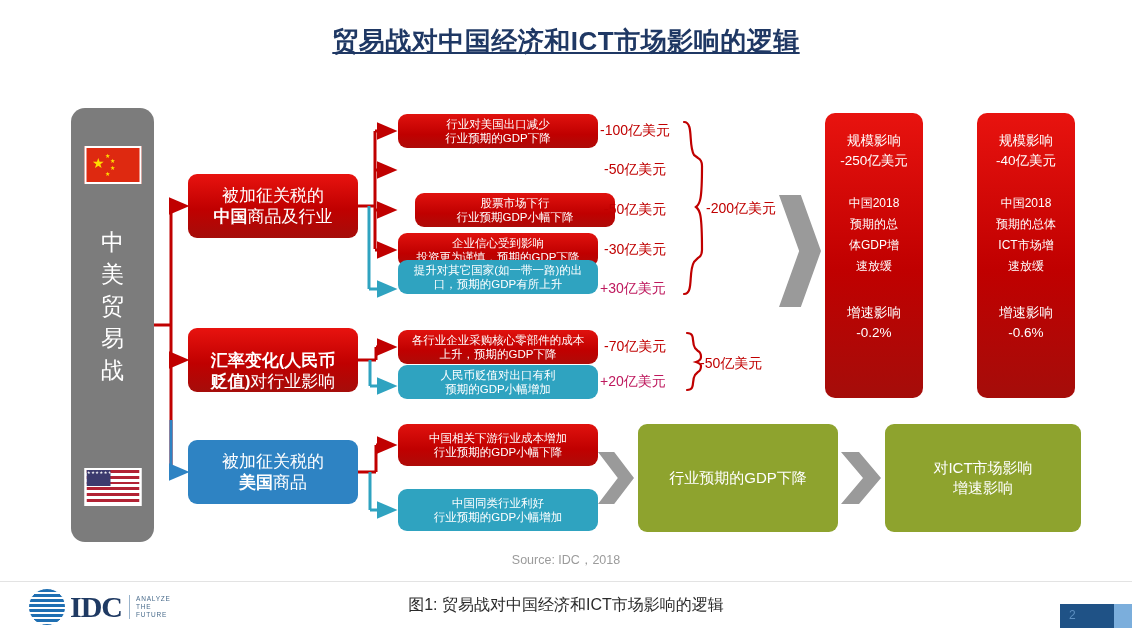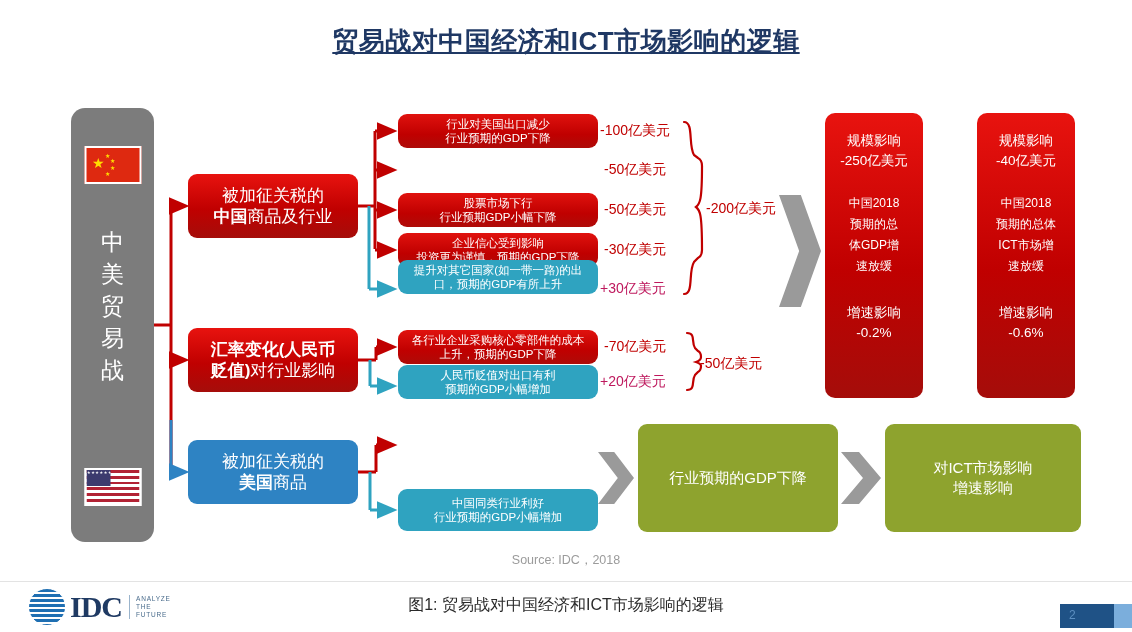--- a/index.html
+++ b/index.html
@@ -53,26 +53,26 @@
   .red{background:linear-gradient(180deg,#E8130F 0%,#C00000 55%,#A50D0A 100%);}
   .redflat{background:linear-gradient(180deg,#E0120E 0%,#C00000 60%,#AE0B08 100%);}
   .teal{background:#2FA3C0;}
   .blue{background:#2E83C3;}
   .green{background:#8EA32E;}
 
   
   .cat{width:170px;height:64px;font-size:17px;}
   .cat .inner b{font-weight:bold;}
   #cat1{left:188px;top:174px;}
-  #cat2{left:188px;top:328px;}
+  #cat2{left:188px;top:328px;align-items:flex-end;}
   #cat3{left:188px;top:440px;}
 
   
   .det{left:398px;width:200px;height:34px;font-size:11.5px;}
-  #d1{top:114px;} #d2{top:153px;} #d3{top:193px;}
+  #d1{top:114px;} #d2{top:153px;} #d3{top:193px;margin-left:17px;}
   #d4{top:233px;} #d5{top:260px;}
   #d6{top:330px;} #d7{top:365px;}
   #d8{top:424px;height:42px;} #d9{top:489px;height:42px;}
 
   
   .val{position:absolute;font-size:14px;white-space:nowrap;}
   .val.neg{color:#C00000;}
   .val.pos{color:#be185d;}
   #v1{left:600px;top:122px;}
   #v2{left:604px;top:161px;}
@@ -246,20 +246,23 @@
   </div>
   <div class="box det teal" id="d5">
     <div class="inner"><span>提升对其它国家(如一带一路)的出</span><br><span>口，预期的GDP有所上升</span></div>
   </div>
   <div class="box det redflat" id="d6">
     <div class="inner"><span>各行业企业采购核心零部件的成本</span><br><span>上升，预期的GDP下降</span></div>
   </div>
   <div class="box det teal" id="d7">
     <div class="inner"><span>人民币贬值对出口有利</span><br><span>预期的GDP小幅增加</span></div>
   </div>
+  <div class="box det redflat" id="d8">
+    <div class="inner"><span>中国相关下游行业成本增加</span><br><span>行业预期的GDP小幅下降</span></div>
+  </div>
   <div class="box det teal" id="d9">
     <div class="inner"><span>中国同类行业利好</span><br><span>行业预期的GDP小幅增加</span></div>
   </div>
 
   <div class="val neg" id="v1">-100亿美元</div>
   <div class="val neg" id="v2">-50亿美元</div>
   <div class="val neg" id="v3">-50亿美元</div>
   <div class="val neg" id="v4">-30亿美元</div>
   <div class="val pos" id="v5">+30亿美元</div>
   <div class="val neg" id="v6">-70亿美元</div>

